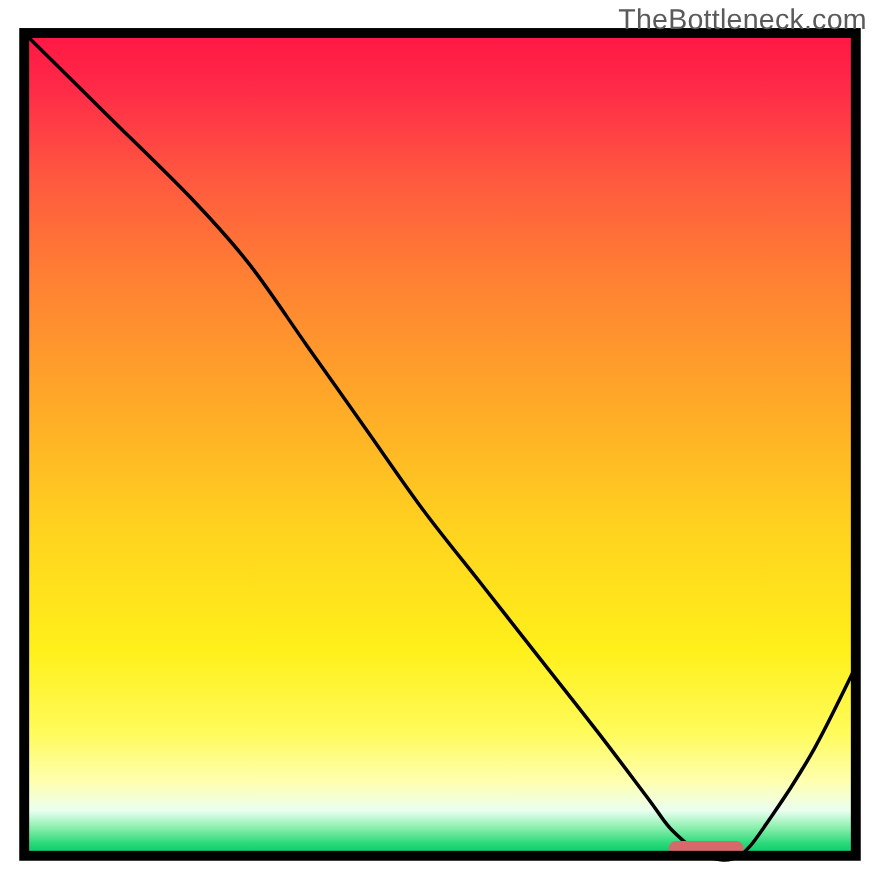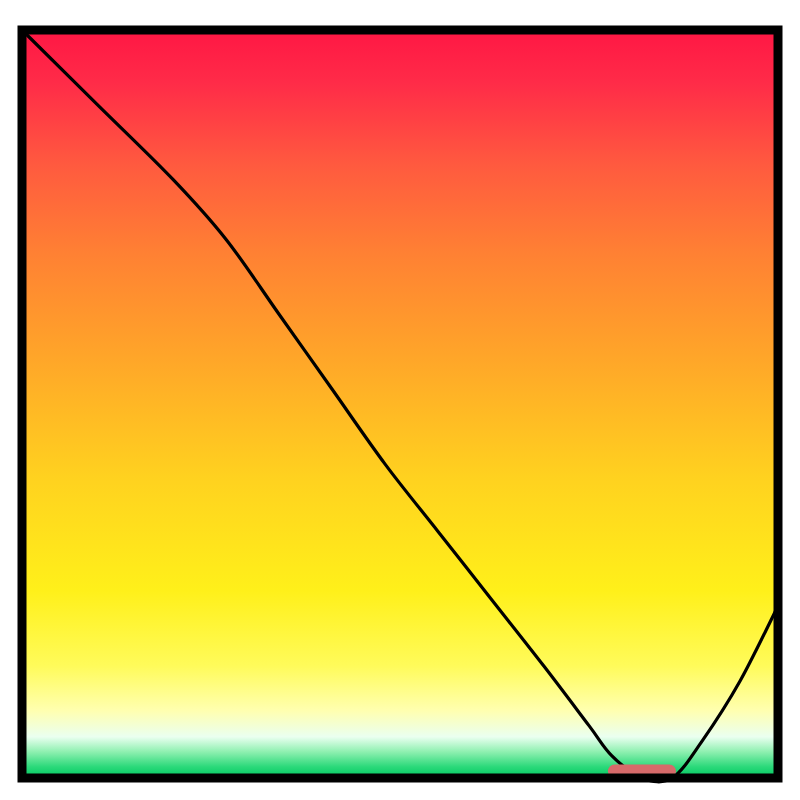--- a/index.html
+++ b/index.html
@@ -27,20 +27,21 @@
     z-index: 10;
   }
   svg {
     display: block;
   }
 </style>
 </head>
 <body>
 
 <div class="frame">
+  <div class="watermark">TheBottleneck.com</div>
   <svg id="plot" width="800" height="800" viewBox="0 0 800 800">
       <defs>
         <linearGradient id="bg-grad" x1="0" y1="0" x2="0" y2="1">
           <stop offset="0%" stop-color="#ff1744"></stop>
           <stop offset="7.000000000000001%" stop-color="#ff2b48"></stop>
           <stop offset="18%" stop-color="#ff5a3f"></stop>
           <stop offset="30%" stop-color="#ff8133"></stop>
           <stop offset="45%" stop-color="#ffa928"></stop>
           <stop offset="60%" stop-color="#ffd21f"></stop>
           <stop offset="75%" stop-color="#fff01a"></stop>

